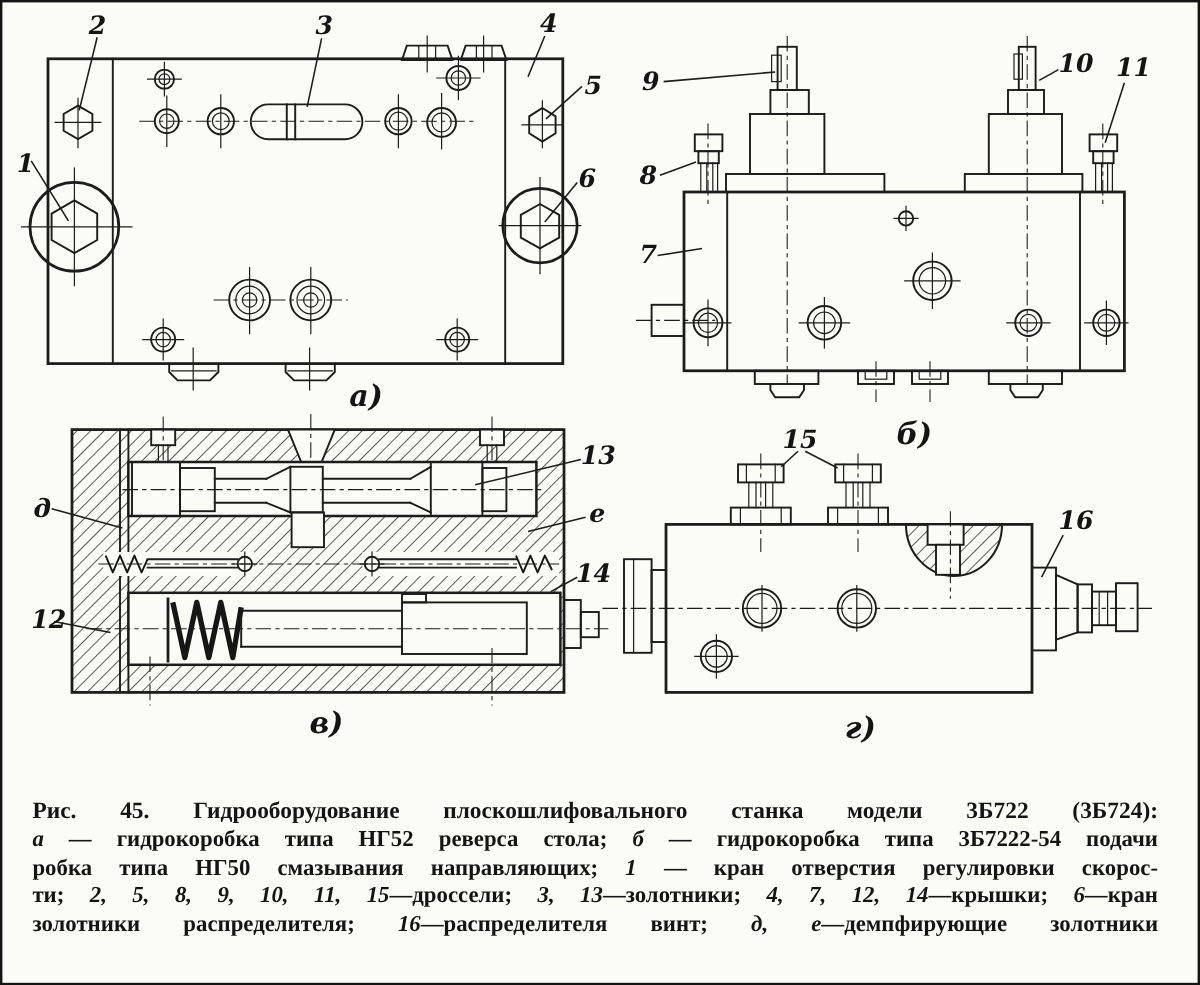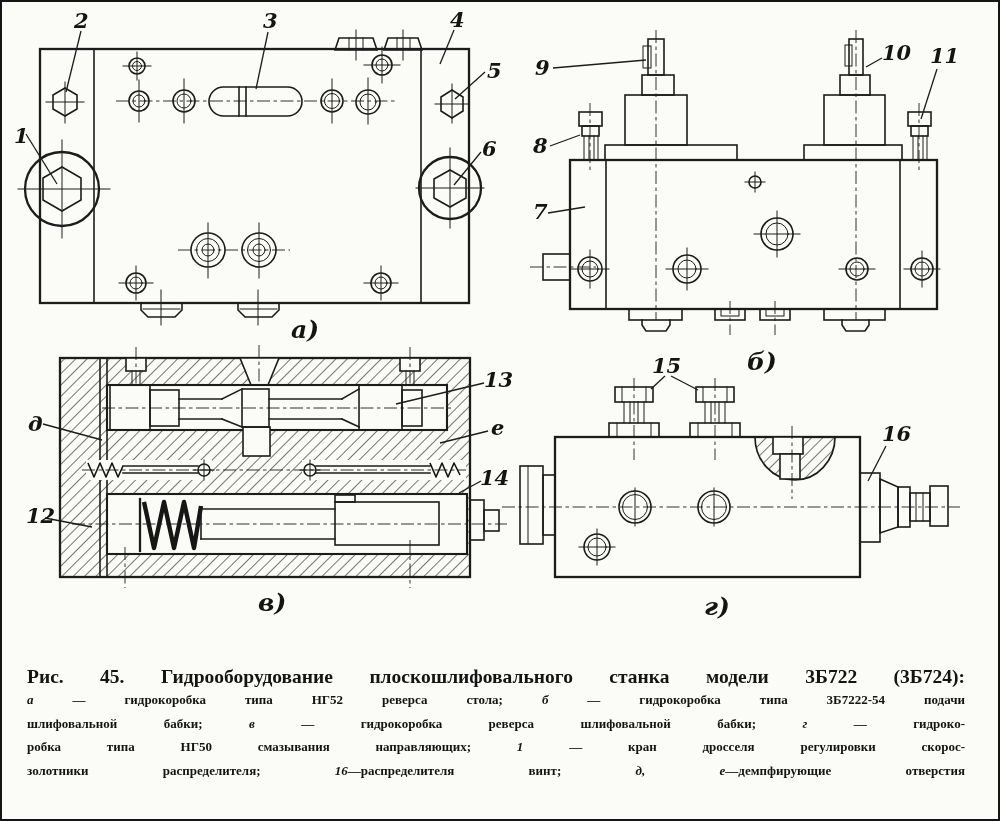--- a/index.html
+++ b/index.html
@@ -21,21 +21,21 @@
   .hatchfill{fill:url(#hatch);stroke:#1c1c1c;stroke-width:2.3}
   .hatch2{fill:url(#hatch);stroke:#1c1c1c;stroke-width:1.7}
   .spring{stroke:#161616;stroke-width:4.4;fill:none;stroke-linejoin:round}
   .spring2{stroke:#161616;stroke-width:1.6;fill:none;stroke-linejoin:round}
   .callout{font:italic 700 21px "DejaVu Serif",serif;fill:#141414}
   .figlab{font:italic 700 25px "DejaVu Serif",serif;fill:#141414}
   
   .caption{position:absolute;left:25px;right:33px;top:663px}
   .caption-heading{font-weight:700;font-size:19.5px;line-height:23px;
     text-align:justify;text-align-last:justify}
-  .caption-line{font-weight:700;font-size:13px;line-height:23.6px;
+  .caption-line{font-weight:700;font-size:19px;line-height:23.6px;
     text-align:justify;text-align-last:justify}
   .caption-line .it{font-style:italic}
 </style>
 </head>
 <body>
 
 <div class="page">
 
 <svg width="1000" height="655" viewBox="0 0 1000 655">
   <defs>
@@ -401,19 +401,19 @@
       <text class="callout" x="880" y="439">16</text>
     </g>
     <text class="figlab" x="702" y="613">г)</text>
   </g>
 </svg>
 
 <div class="caption">
   <div class="caption-heading">Рис. 45. Гидрооборудование плоскошлифовального станка модели 3Б722 (3Б724):</div>
   <div>
         <div class="caption-line"><span class="it">а</span><span> — гидрокоробка типа НГ52 реверса стола; </span><span class="it">б</span><span> — гидрокоробка типа 3Б7222-54 подачи</span></div>
-        <div class="caption-line"><span>шлифовальной бабки; </span><span class="it">в</span><span> — гидрокоробка реверса шлифовальной бабки; </span><span class="it">г</span><span> — гидроко-</span></div>
-        <div class="caption-line"><span>робка типа НГ50 смазывания направляющих; </span><span class="it">1</span><span> — кран дросселя регулировки скорос-</span></div>
-        <div class="caption-line"><span>золотники распределителя; </span><span class="it">16</span><span>—распределителя винт; </span><span class="it">д, е</span><span>—демпфирующие отверстия</span></div>
+        <div class="caption-line"><span>робка типа НГ50 смазывания направляющих; </span><span class="it">1</span><span> — кран отверстия регулировки скорос-</span></div>
+        <div class="caption-line"><span>ти; </span><span class="it">2, 5, 8, 9, 10, 11, 15</span><span>—дроссели; </span><span class="it">3, 13</span><span>—золотники; </span><span class="it">4, 7, 12, 14</span><span>—крышки; </span><span class="it">6</span><span>—кран</span></div>
+        <div class="caption-line"><span>золотники распределителя; </span><span class="it">16</span><span>—распределителя винт; </span><span class="it">д, е</span><span>—демпфирующие золотники</span></div>
       </div>
 </div>
 
 </div>
 
 </body></html>

